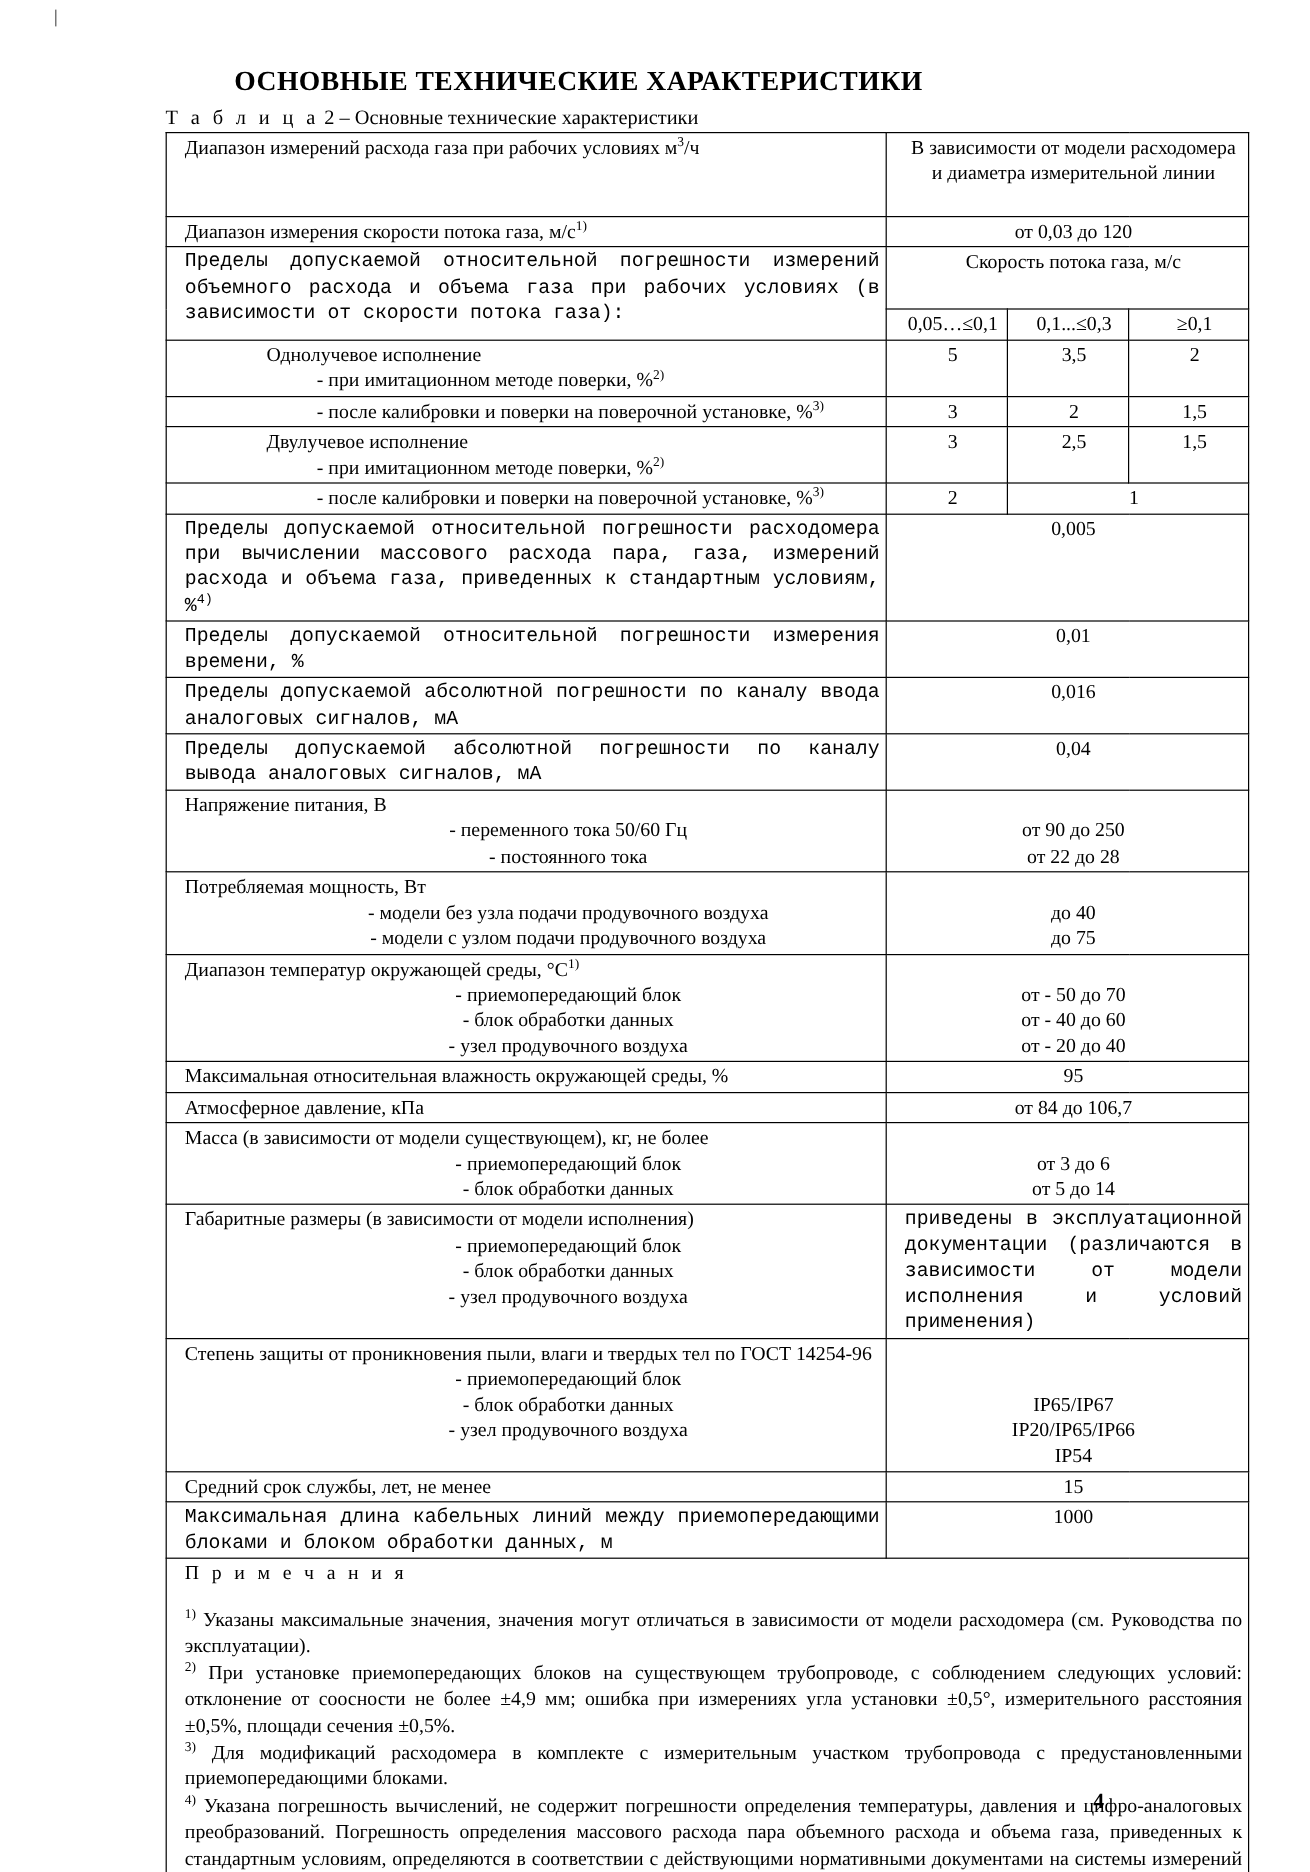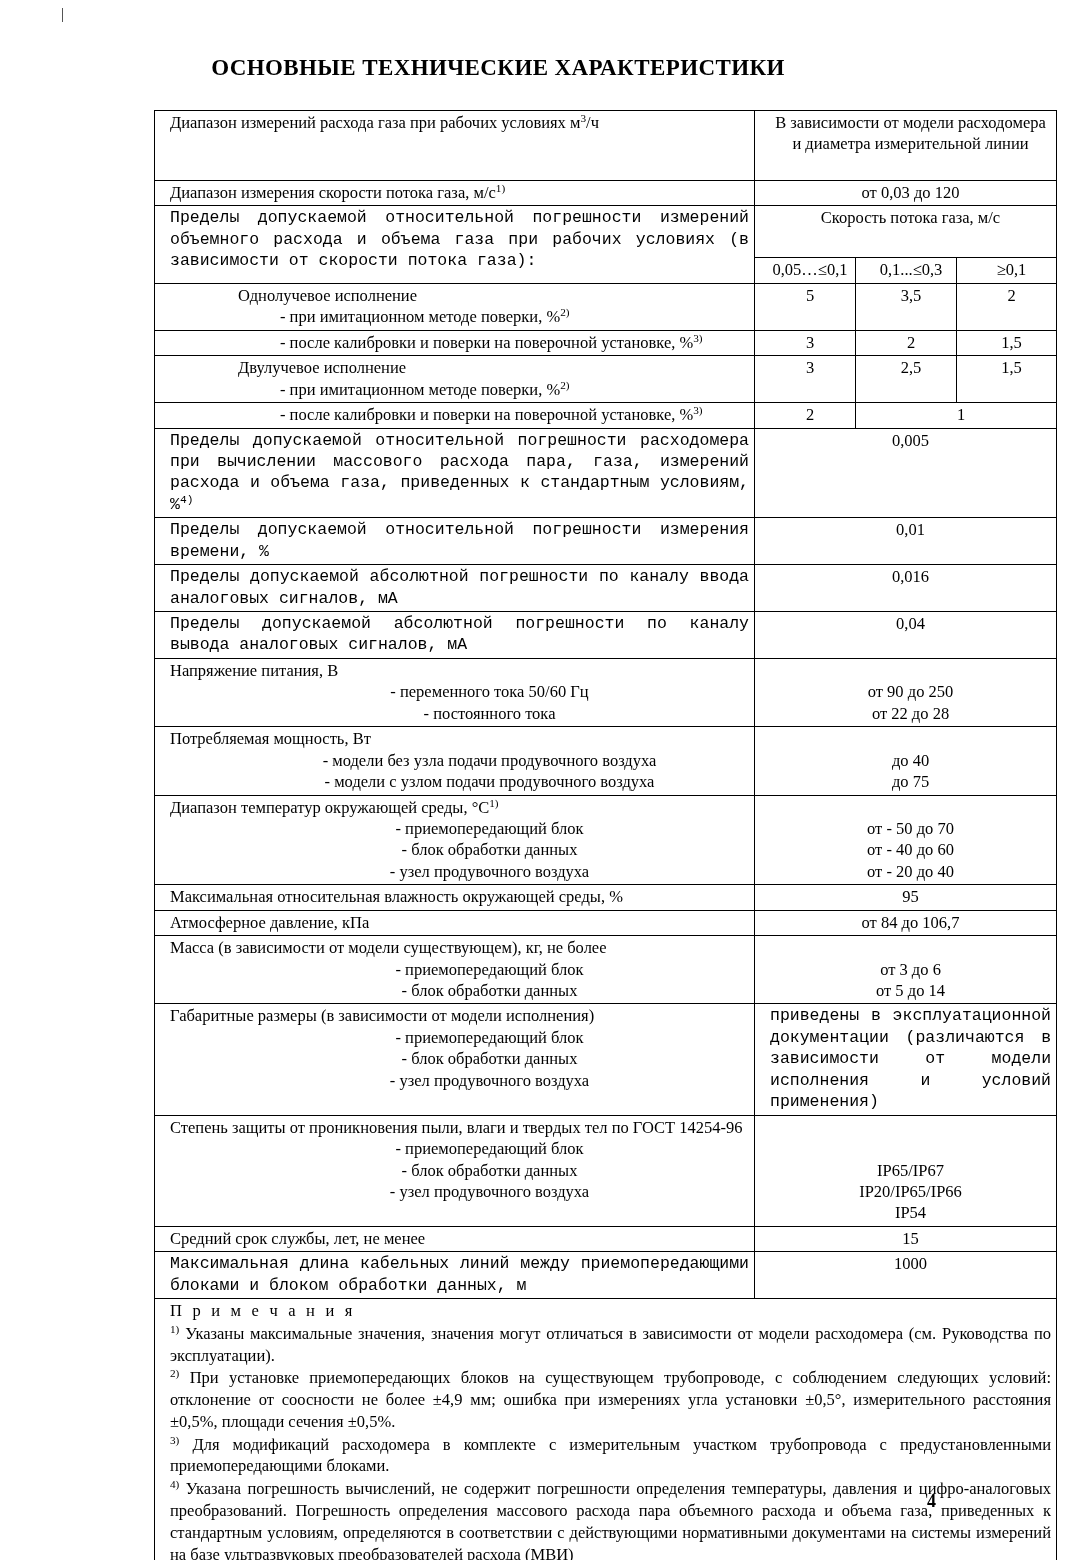--- a/index.html
+++ b/index.html
@@ -10,21 +10,21 @@
   body {
     width: 1092px;
     height: 1560px;
     font-family: "Liberation Serif", "DejaVu Serif", serif;
     color: #000000;
     position: relative;
     overflow: hidden;
   }
   .page {
     position: absolute;
-    left: 16px; top: 0;
+    left: 0; top: 0;
     width: 964px;
     height: 1560px;
   }
   .corner-mark {
     position: absolute;
     left: 40px;
     top: 8px;
     width: 14px;
     height: 14px;
   }
@@ -101,21 +101,21 @@
   .notes {
     font-size: 16.5px;
     line-height: 1.32;
     text-align: justify;
     text-align-last: left;
     padding: 2px 6px 4px 6px;
   }
   .notes-title {
     letter-spacing: 3.2px;
     display: block;
-    margin-bottom: 1px;
+    margin-bottom: 17px;
   }
   .note-item {
     display: block;
     margin-top: 1px;
   }
   .note-just {
     text-align: justify;
     text-align-last: left;
   }
   .page-num {
@@ -128,20 +128,24 @@
 </style>
 </head>
 <body>
 
 <div class="page">
 
   <div class="corner-mark"></div>
 
   <div class="doc-title">ОСНОВНЫЕ ТЕХНИЧЕСКИЕ ХАРАКТЕРИСТИКИ</div>
 
+  <div class="table-caption">
+    <span class="caption-word">Т а б л и ц а</span>
+    <span>2 – Основные технические характеристики</span>
+  </div>
 
   <table class="spec">
     <colgroup>
       <col style="width:600px">
       <col style="width:101px">
       <col style="width:101px">
       <col style="width:100px">
     </colgroup>
     <tbody>
 

